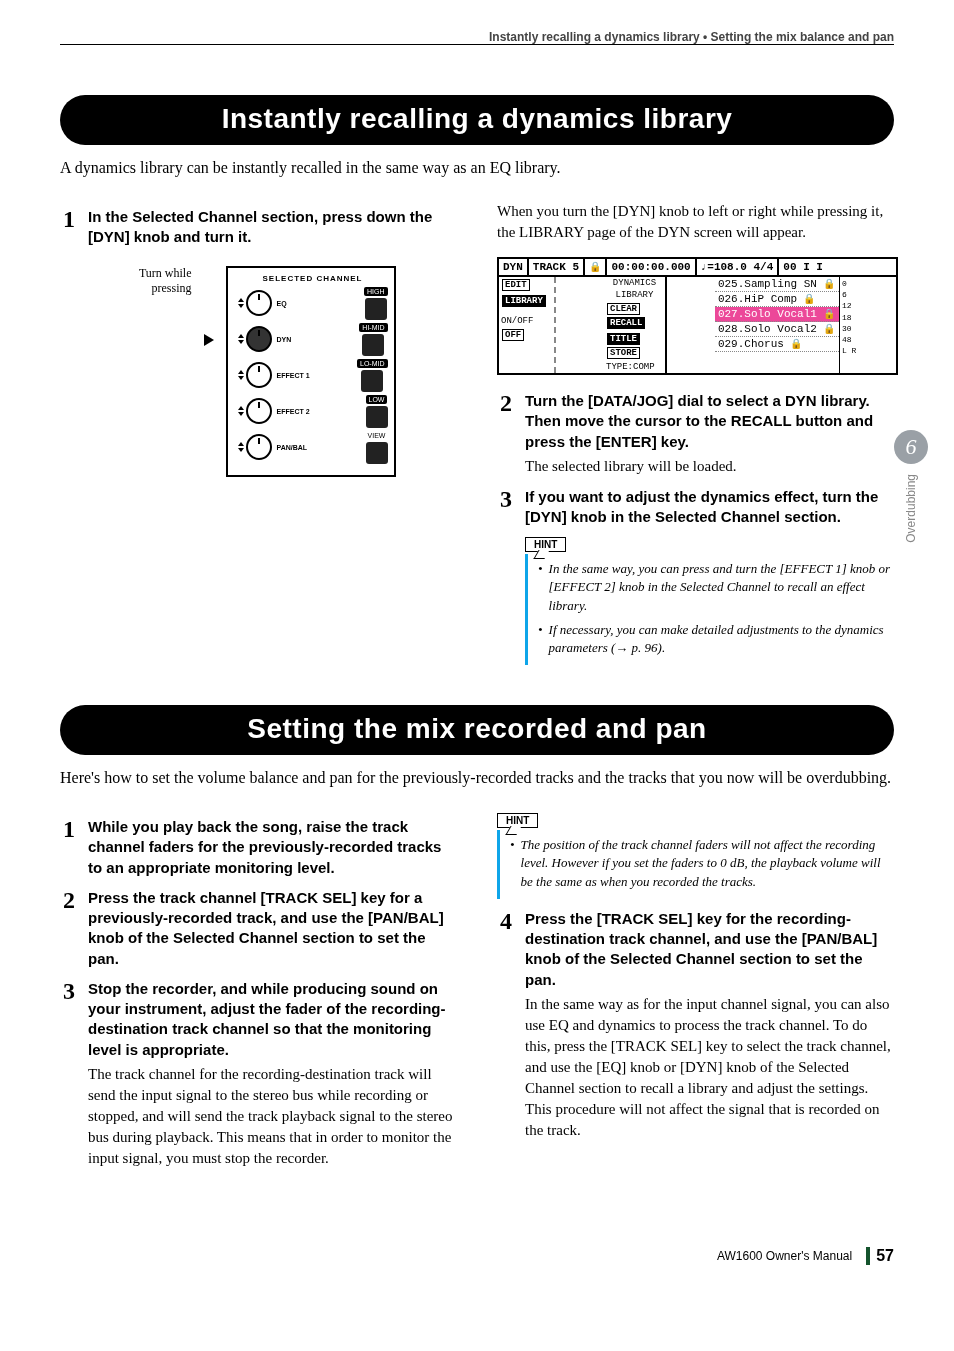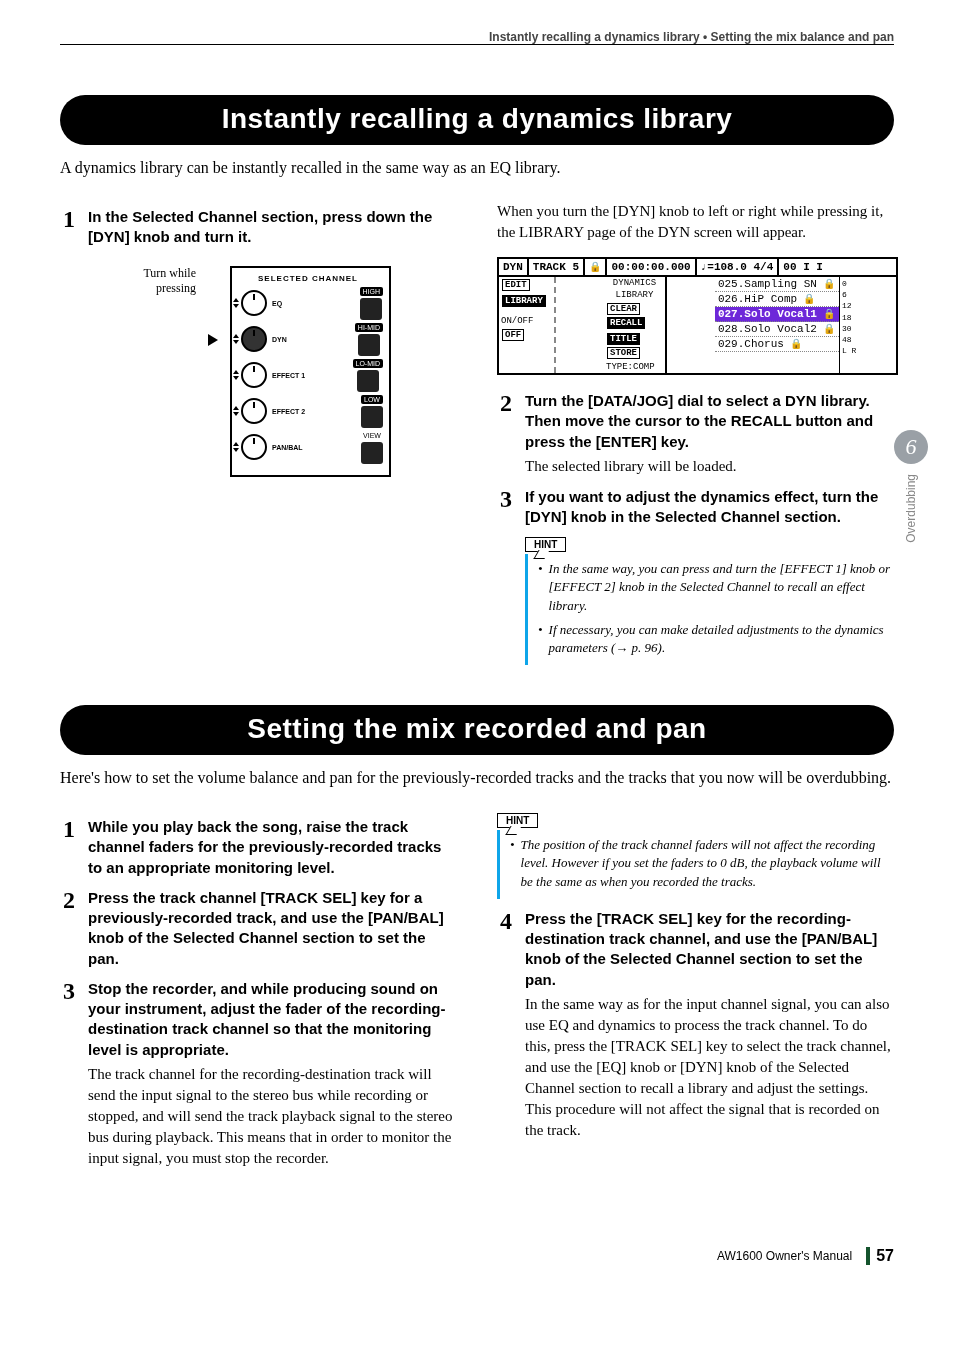--- a/index.html
+++ b/index.html
@@ -78,21 +78,21 @@
   .panel-figure {
     margin: 18px auto 10px auto;
     display: flex;
     align-items: flex-start;
     gap: 12px;
     justify-content: center;
   }
   .panel-box {
     border: 2px solid #000;
     width: 150px;
-    padding: 6px 6px 8px 1px;
+    padding: 6px 6px 8px 10px;
     background: #fff;
   }
   .panel-label-top {
     font-family: Arial, Helvetica, sans-serif;
     font-size: 8px;
     font-weight: bold;
     text-align: center;
     letter-spacing: 1px;
     margin-bottom: 4px;
   }
@@ -215,21 +215,21 @@
     flex:1;
     border-right:1px solid #000;
     display:flex; flex-direction:column;
   }
   .screen-list-row {
     padding:1px 3px;
     border-bottom:1px dotted #888;
     white-space:nowrap;
     overflow:hidden;
   }
-  .screen-list-row.sel { background:#6d28d9; color:#fff;font-weight:bold; }
+  .screen-list-row.sel { background:#ec4899; color:#fff; }
   .screen-meters {
     width:52px;
     font-size:8px;
     padding:1px 2px;
     line-height:1.4;
   }
   .screen-btn {
     display:inline-block;
     border:1px solid #000;
     padding:0 2px;

